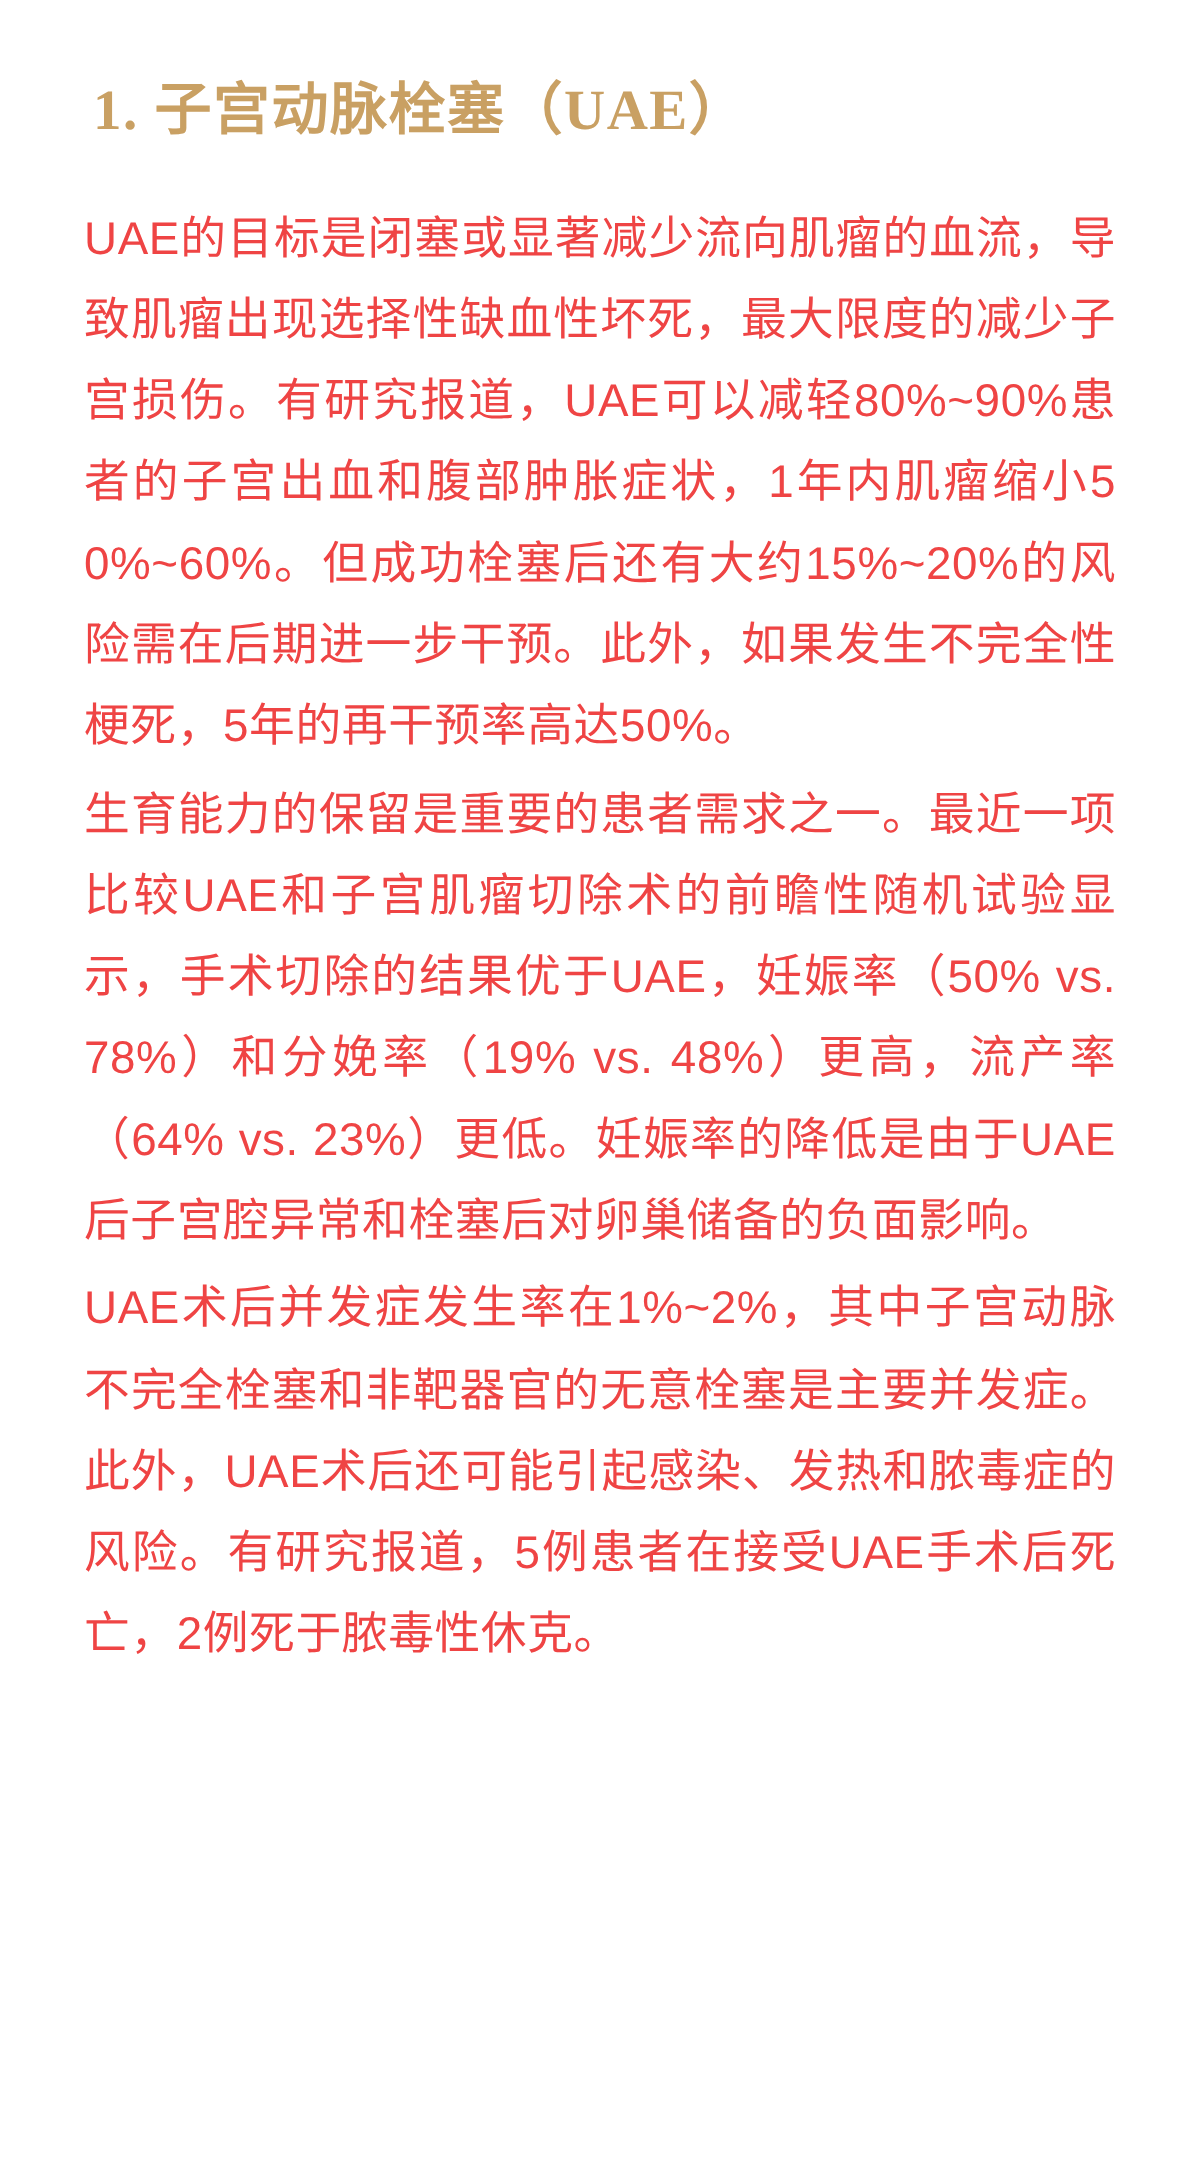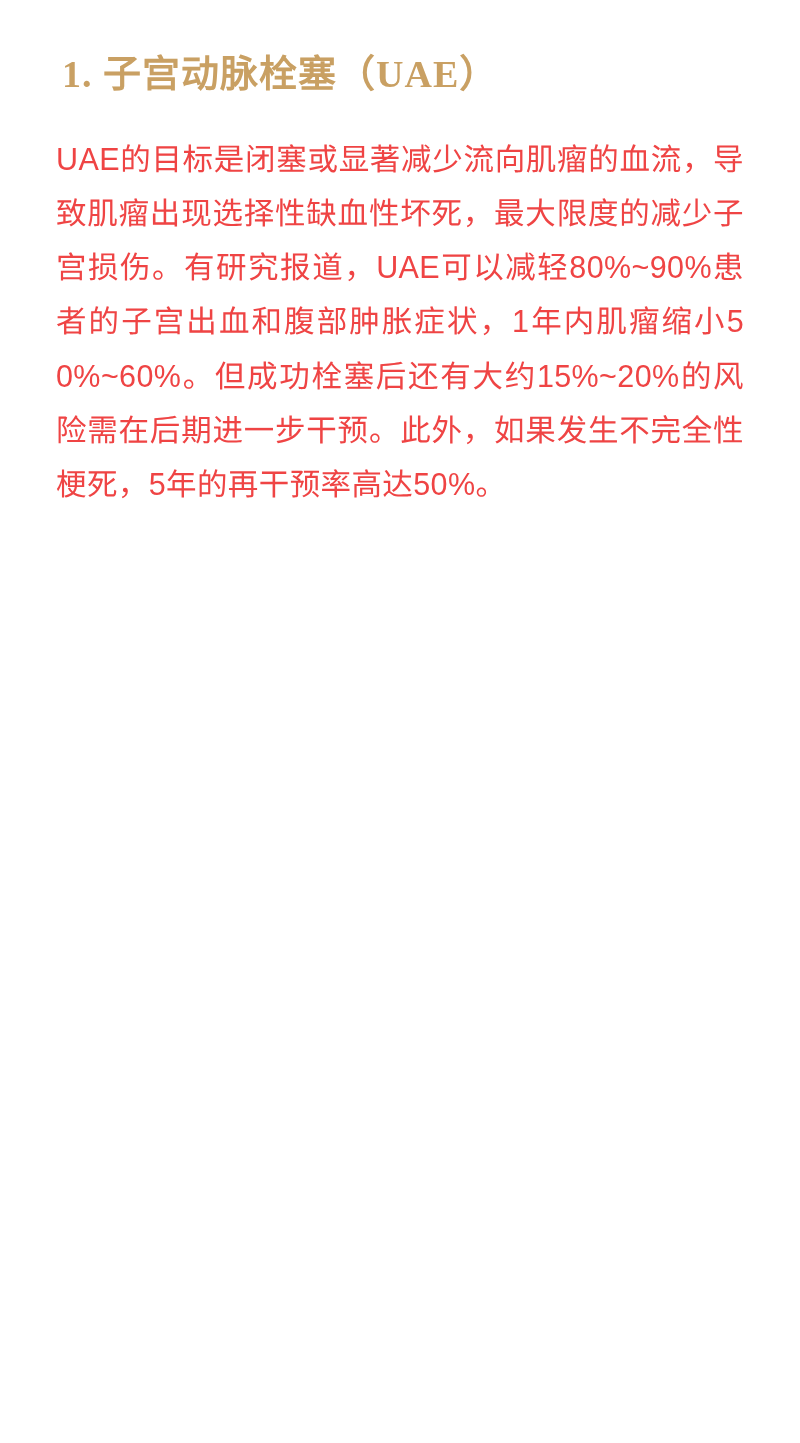--- a/index.html
+++ b/index.html
@@ -45,15 +45,17 @@
 </style>
 </head>
 <body>
 
 <div class="page">
 
   <h1 class="section-heading">1. 子宫动脉栓塞（UAE）</h1>
 
   <p class="body-text">UAE的目标是闭塞或显著减少流向肌瘤的血流，导致肌瘤出现选择性缺血性坏死，最大限度的减少子宫损伤。有研究报道，UAE可以减轻80%~90%患者的子宫出血和腹部肿胀症状，1年内肌瘤缩小50%~60%。但成功栓塞后还有大约15%~20%的风险需在后期进一步干预。此外，如果发生不完全性梗死，5年的再干预率高达50%。</p>
 
+  <p class="body-text">生育能力的保留是重要的患者需求之一。最近一项比较UAE和子宫肌瘤切除术的前瞻性随机试验显示，手术切除的结果优于UAE，妊娠率（50% vs. 78%）和分娩率（19% vs. 48%）更高，流产率（64% vs. 23%）更低。妊娠率的降低是由于UAE后子宫腔异常和栓塞后对卵巢储备的负面影响。</p>
 
+  <p class="body-text">UAE术后并发症发生率在1%~2%，其中子宫动脉不完全栓塞和非靶器官的无意栓塞是主要并发症。此外，UAE术后还可能引起感染、发热和脓毒症的风险。有研究报道，5例患者在接受UAE手术后死亡，2例死于脓毒性休克。</p>
 
 </div>
 
 </body></html>

